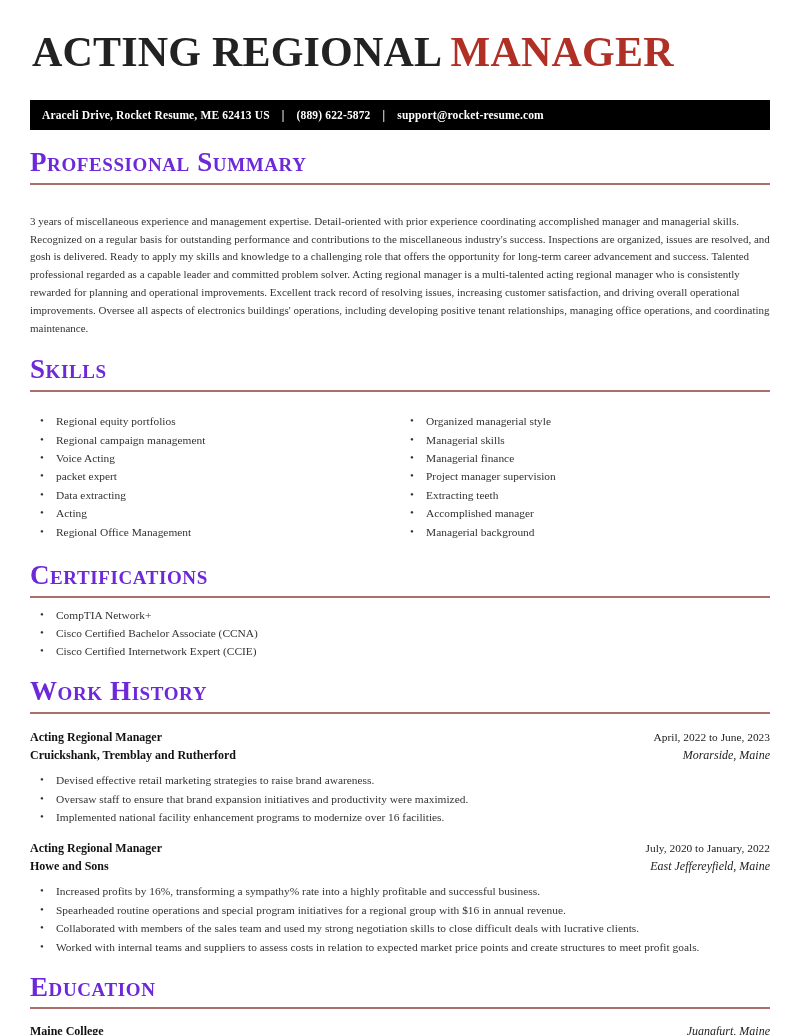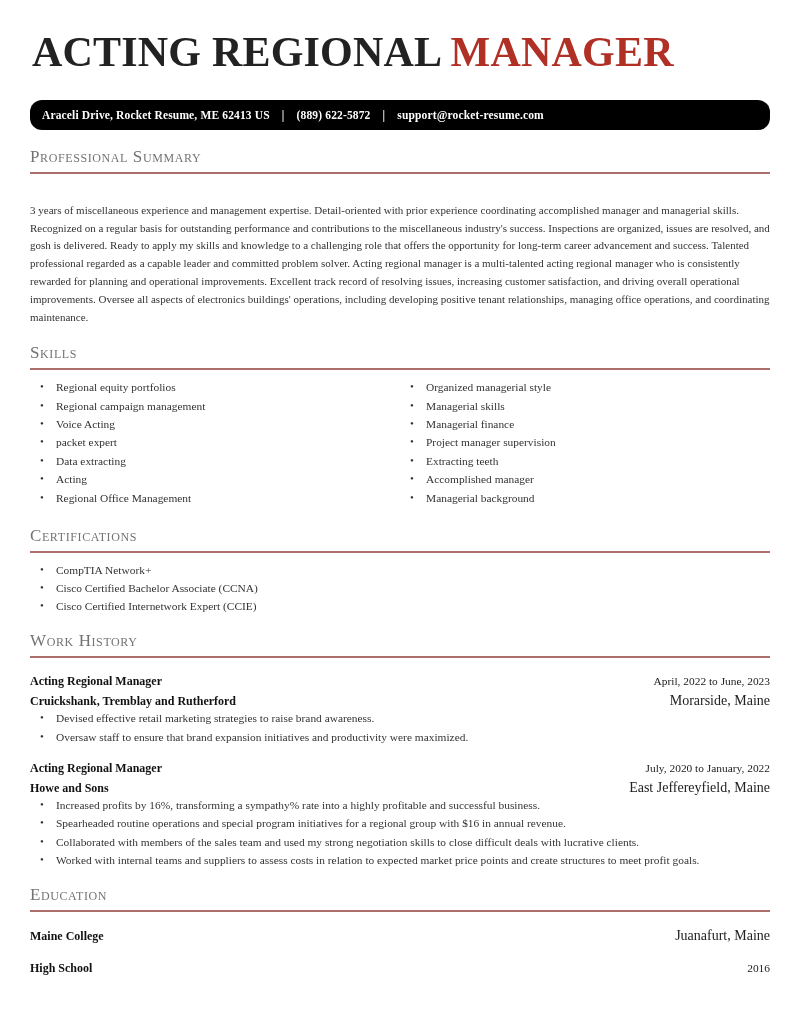--- a/index.html
+++ b/index.html
@@ -35,42 +35,41 @@
   .name-last { color: #b03026; }
 
   .contact-bar {
     background: #000000;
     color: #ffffff;
     margin-top: 26px;
     height: 30px;
     display: flex;
     align-items: center;
     padding: 0 12px;
-    border-radius: 12px;
   }
   .contact-text {
     font-size: 11.5px;
     font-weight: 700;
     letter-spacing: 0.15px;
     white-space: nowrap;
   }
   .contact-sep {
     display: inline-block;
     padding: 0 9px;
     font-weight: 700;
   }
 
   
   .section { margin-top: 18px; }
   .section-title {
-    font-size: 17px;
-    font-weight: 400;
+    font-size: 27px;
+    font-weight: 700;
     font-variant: small-caps;
     letter-spacing: 0.6px;
-    color: #737373;
+    color: #6d28d9;
     line-height: 1.1;
     margin-bottom: 5px;
   }
   .rule {
     height: 2px;
     background: #ab6f6c;
     width: 100%;
   }
 
   
@@ -100,21 +99,21 @@
     content: "•";
     position: absolute;
     left: 10px;
     top: -1px;
     font-size: 11px;
     color: #333333;
   }
 
   .two-col {
     display: flex;
-    margin-top: 4px;
+    margin-top: 16px;
     align-items: center;
   }
   .two-col > div { width: 50%; }
   .two-col ul.bullets { margin-top: 6px; }
   .two-col ul.bullets li { margin-bottom: 3.4px; }
 
   
   .entry { margin-top: 14px; }
   .entry-row {
     display: flex;
@@ -131,25 +130,26 @@
     font-size: 11.4px;
     color: #222222;
     white-space: nowrap;
   }
   .entry-org {
     font-size: 12px;
     font-weight: 700;
     color: #111111;
   }
   .entry-loc {
-    font-size: 14px;
+    font-size: 12px;
+    font-style: italic;
     color: #222222;
     white-space: nowrap;
   }
-  .entry ul.bullets { margin-top: 0; }
+  .entry ul.bullets { margin-top: 9px; }
   .entry ul.bullets li { margin-bottom: 3.4px; }
 
   .section.edu .entry { margin-top: 13px; }
 </style>
 </head>
 <body>
 
 <div class="page">
 
   <div class="name-line">
@@ -221,20 +221,21 @@
         <span class="entry-title">Acting Regional Manager</span>
         <span class="entry-date">April, 2022 to June, 2023</span>
       </div>
       <div class="entry-row">
         <span class="entry-org">Cruickshank, Tremblay and Rutherford</span>
         <span class="entry-loc">Morarside, Maine</span>
       </div>
       <ul class="bullets">
         <li>Devised effective retail marketing strategies to raise brand awareness.</li>
         <li>Oversaw staff to ensure that brand expansion initiatives and productivity were maximized.</li>
+        <li>Implemented national facility enhancement programs to modernize over 16 facilities.</li>
       </ul>
     </div>
 
     <div class="entry">
       <div class="entry-row">
         <span class="entry-title">Acting Regional Manager</span>
         <span class="entry-date">July, 2020 to January, 2022</span>
       </div>
       <div class="entry-row">
         <span class="entry-org">Howe and Sons</span>

